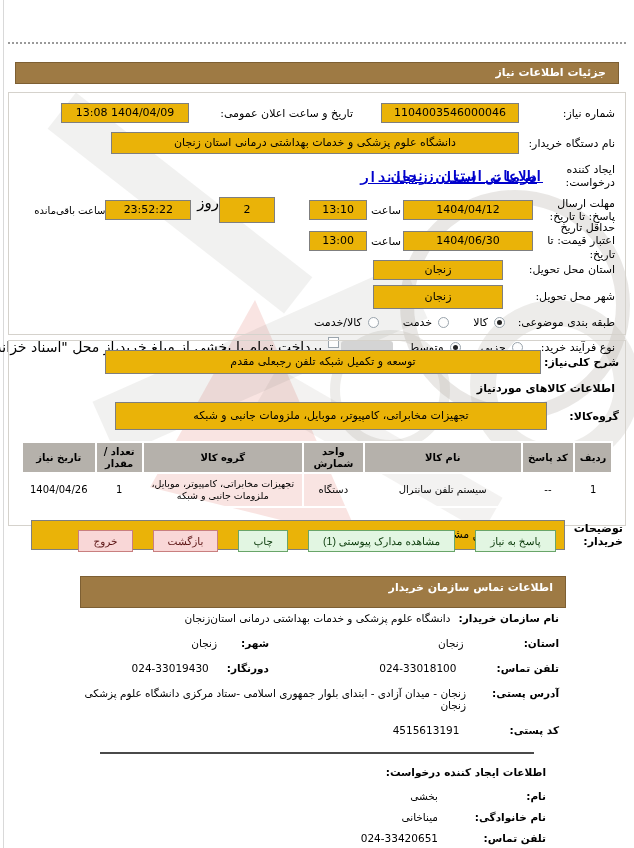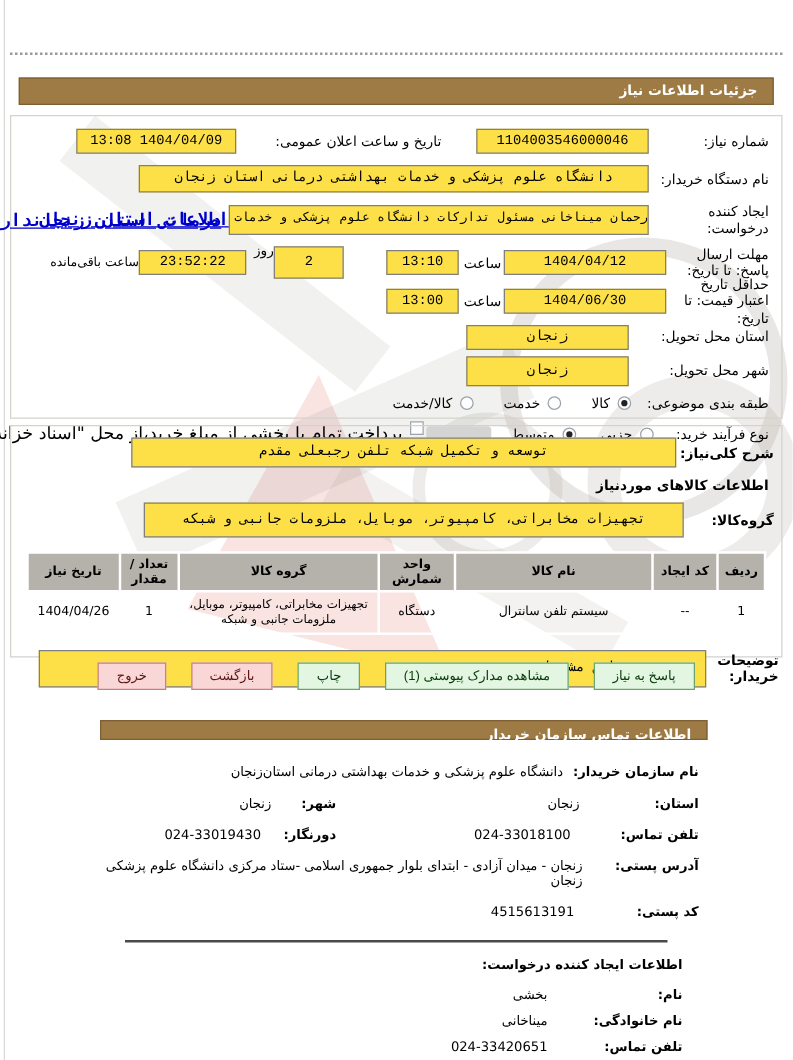--- a/index.html
+++ b/index.html
@@ -24,33 +24,33 @@
   .wm-bar3  { left:250px; top:430px; width:260px; height:40px; background:rgba(120,115,105,.09); transform:rotate(30deg); }
 
   .content { position:relative; z-index:1; }
 
   
   .bar {
     background:#9e7a44; border:1px solid #7d5f33; color:#fff;
     font-weight:bold; font-size:11px; line-height:20px; padding:0 12px;
   }
   .bar-main { position:absolute; top:62px; left:15px; right:15px; height:22px; }
-  .bar-contact { position:absolute; top:576px; left:80px; right:68px; height:16px; line-height:22px; }
+  .bar-contact { position:absolute; top:576px; left:80px; right:68px; height:32px; line-height:22px; }
 
   
   .panel { position:absolute; left:8px; right:8px; border:1px solid #d5d2cc; background:transparent; }
   .panel-1 { top:92px;  height:243px; padding:5px 10px 0 6px; }
   .panel-2 { top:340px; height:186px; padding:6px 6px 0 6px; }
 
   .frow { display:flex; align-items:center; direction:rtl; }
   .flabel { white-space:nowrap; }
   .flabel.two { white-space:normal; line-height:1.2; }
   .tbox {
-    border:1px solid #7f7f7f; background:#fde047; height:20px; line-height:18px;
-    text-align:center; overflow:hidden; white-space:nowrap; font-size:11px;font-family:Liberation Mono, monospace;
+    border:1px solid #7f7f7f; background:#eab308; height:20px; line-height:18px;
+    text-align:center; overflow:hidden; white-space:nowrap; font-size:11px;
   }
   .link-overlap { position:relative; height:16px; }
   .link-overlap span {
     position:absolute; top:0; right:0; color:#0000cc; text-decoration:underline;
     font-weight:bold; font-size:14px; white-space:nowrap;font-family:Liberation Mono, monospace;
   }
   .link-overlap span:nth-child(2){ right:6px; top:1px; }
 
   
   .radio { width:11px; height:11px; border:1px solid #9aa4ac; border-radius:50%; background:#fdfdfd;
@@ -121,34 +121,33 @@
       <div class="tbox" style="width:128px; margin-right:14px;">1404/04/09 13:08</div>
     </div>
 
     <div class="frow" style="height:30px;">
       <div class="flabel" style="width:96px;">نام دستگاه خریدار:</div>
       <div class="tbox" style="width:408px; height:22px; line-height:20px;">دانشگاه علوم پزشکی و خدمات بهداشتی  درمانی استان زنجان</div>
     </div>
 
     <div class="frow" style="height:36px;">
       <div class="flabel two" style="width:72px;">ایجاد کننده درخواست:</div>
-      <div class="tbox" style="width:336px; height:24px; line-height:22px; margin-right:24px; font-size:10px;">رحمان  میناخانی مسئول تدارکات دانشگاه علوم پزشکی و خدمات بهداشتی</div>
       <div class="link-overlap" style="width:128px;">
         <span>اطلاعات استان زنجان</span>
         <span>درمانی استان زنجاندار</span>
       </div>
     </div>
 
     <div class="frow" style="height:32px;">
       <div class="flabel two" style="width:82px;">مهلت ارسال پاسخ: تا تاریخ:</div>
       <div class="tbox" style="width:130px;">1404/04/12</div>
       <div class="flabel sp" style="margin-right:2px;">ساعت</div>
       <div class="tbox" style="width:58px; margin-right:4px;">13:10</div>
       <div class="tbox" style="width:56px; margin-right:34px; height:26px; line-height:24px;">2</div>
-      <div class="flabel sp" style="font-size:11px; align-self:flex-start;">روز</div>
+      <div class="flabel sp" style="font-size:15px; align-self:flex-start;">روز</div>
       <div class="tbox" style="width:86px; margin-right:6px;">23:52:22</div>
       <div class="flabel sp" style="font-size:10px;">ساعت باقی‌مانده</div>
     </div>
 
     <div class="frow" style="height:30px;">
       <div class="flabel two" style="width:82px;">حداقل تاریخ اعتبار قیمت: تا تاریخ:</div>
       <div class="tbox" style="width:130px;">1404/06/30</div>
       <div class="flabel sp" style="margin-right:2px;">ساعت</div>
       <div class="tbox" style="width:58px; margin-right:4px;">13:00</div>
     </div>
@@ -197,21 +196,21 @@
 
     <div class="frow" style="height:34px;">
       <div class="flabel bold" style="width:72px;">گروه‌کالا:</div>
       <div class="tbox" style="width:432px; height:28px; line-height:26px;">تجهیزات مخابراتی،  کامپیوتر، موبایل، ملزومات جانبی و شبکه</div>
     </div>
 
     <table class="items">
       <thead>
         <tr>
           <th style="width:38px;">ردیف</th>
-          <th style="width:54px;">کد ایجاد</th>
+          <th style="width:54px;">کد پاسخ</th>
           <th style="width:168px;">نام کالا</th>
           <th style="width:62px;">واحد شمارش</th>
           <th style="width:170px;">گروه کالا</th>
           <th style="width:48px;">تعداد / مقدار</th>
           <th style="width:74px;">تاریخ نیاز</th>
         </tr>
       </thead>
       <tbody>
         <tr>
           <td>1</td>

